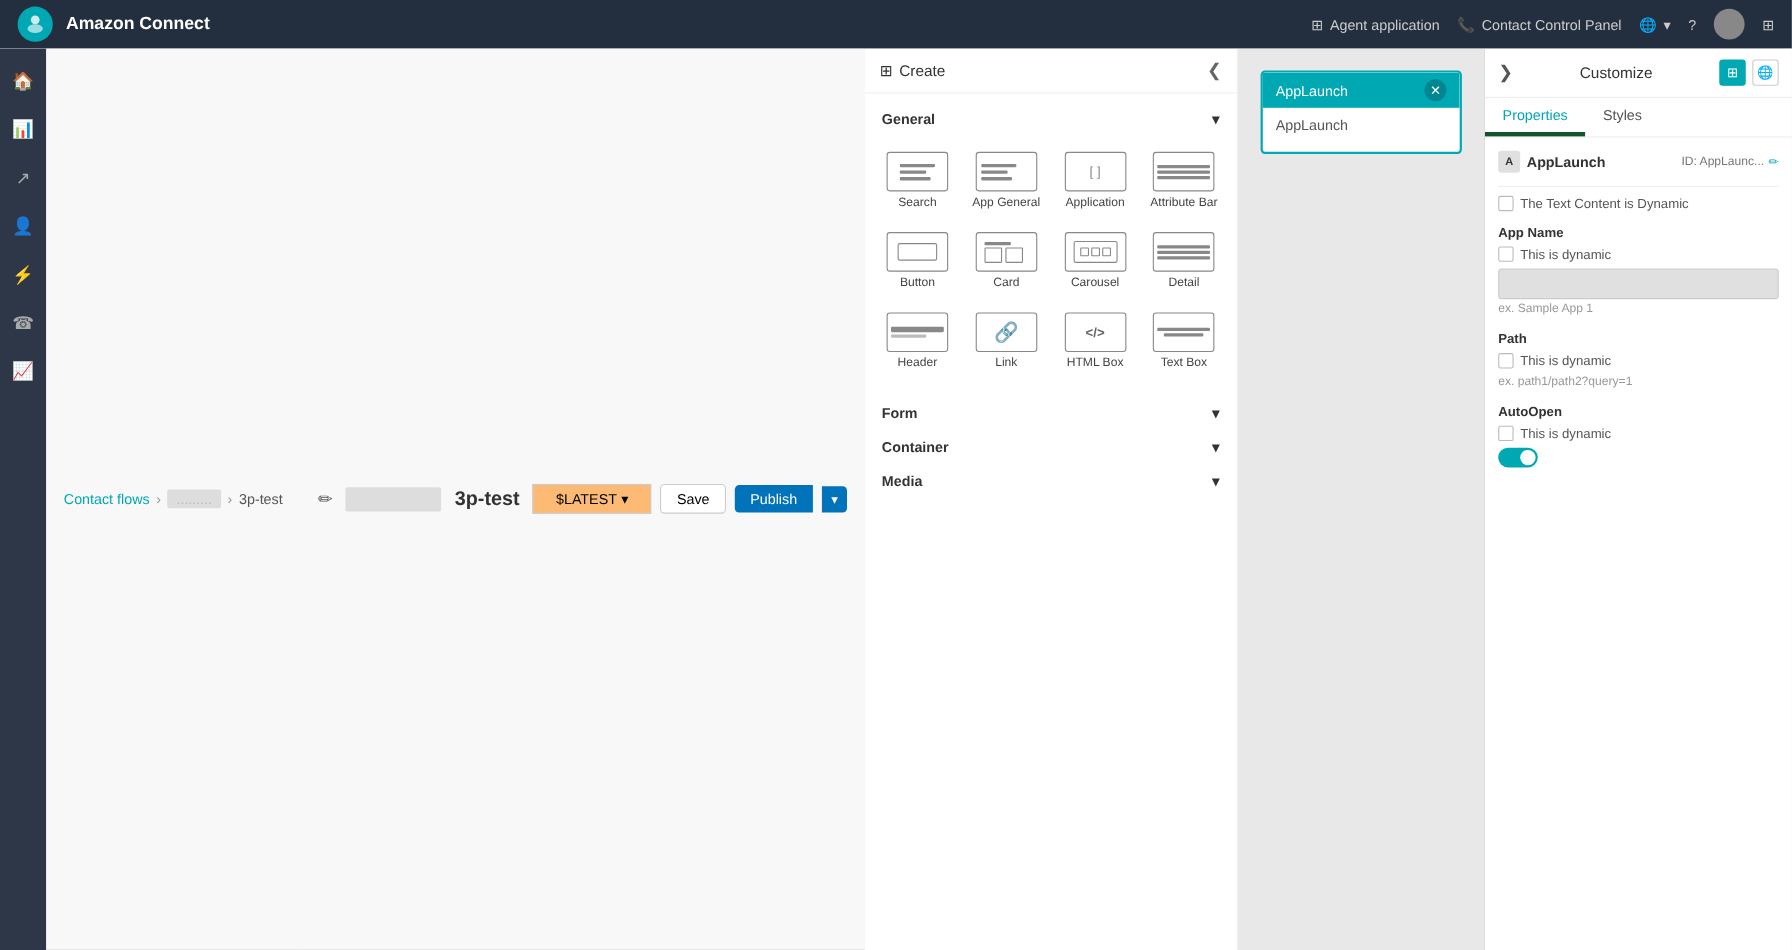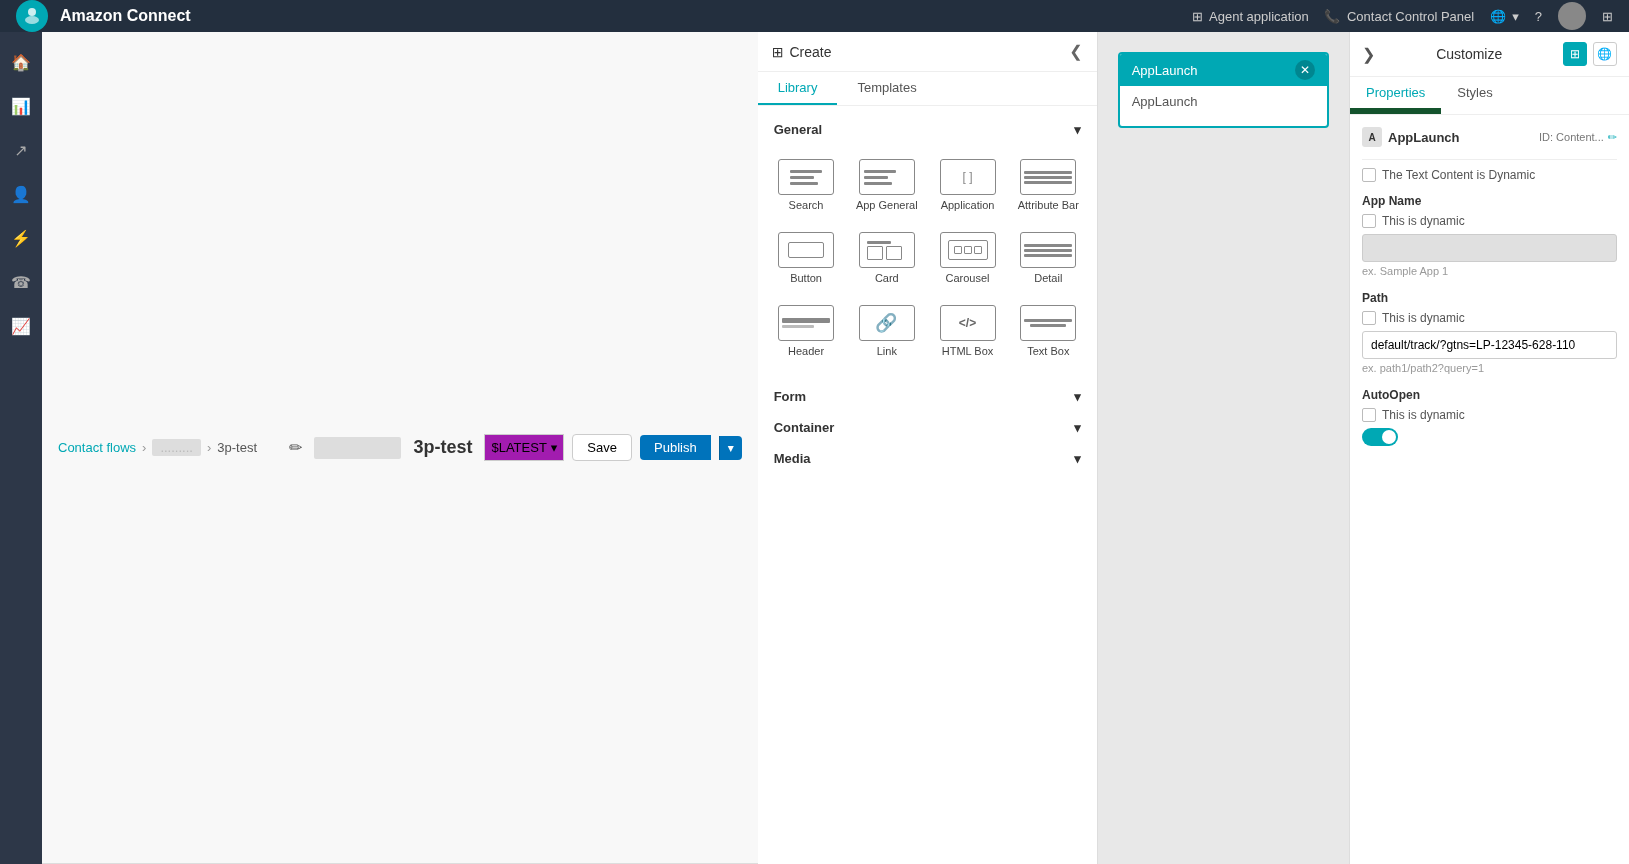--- a/index.html
+++ b/index.html
@@ -1,21 +1,21 @@
 <!DOCTYPE html>
 <html><head>
   <meta charset="utf-8">
   <style>
     * { box-sizing: border-box; margin: 0; padding: 0; }
     body { font-family: -apple-system, BlinkMacSystemFont, 'Segoe UI', Arial, sans-serif; font-size: 13px; background: #f4f4f4; color: #333; display: flex; flex-direction: column; height: 100vh; overflow: hidden; }
 
     
     .top-nav {
       background: #232f3e;
-      height: 32px;
+      height: 44px;
       display: flex;
       align-items: center;
       padding: 0 16px;
       flex-shrink: 0;
       gap: 12px;
     }
     .top-nav .logo {
       width: 32px; height: 32px;
       background: #00a8b4;
       border-radius: 50%;
@@ -127,24 +127,24 @@
     .editor-title {
       font-size: 18px;
       font-weight: 600;
       color: #333;
     }
     .toolbar-right {
       margin-left: auto;
       display: flex; align-items: center; gap: 8px;
     }
     .version-btn {
-      background: #a21caf;
+      background: #fdba74;
       border: 1px solid #ccc;
       border-radius: 0;
-      padding: 5px 6px;
+      padding: 5px 20px;
       font-size: 13px;
       cursor: pointer;
       display: flex; align-items: center; gap: 4px;
     }
     .save-btn {
       background: white;
       border: 1px solid #ccc;
       border-radius: 4px;
       padding: 5px 14px;
       font-size: 13px;
@@ -369,21 +369,21 @@
     }
     .rp-tab {
       padding: 8px 16px;
       cursor: pointer;
       font-size: 13px;
       color: #555;
       border-bottom: 2px solid transparent;
     }
     .rp-tab.active {
       color: #00a8b4;
-      border-bottom: 6px solid #14532d;
+      border-bottom: 4px solid #14532d;
     }
     .right-panel-content {
       flex: 1;
       overflow-y: auto;
       padding: 12px;
     }
     .rp-component-row {
       display: flex;
       align-items: center;
       justify-content: space-between;
@@ -526,24 +526,20 @@
 
       <div class="left-panel">
         <div class="left-panel-header">
           <button class="create-btn">
             <span>⊞</span>
             <span>Create</span>
           </button>
           <button class="collapse-btn">❮</button>
         </div>
 
-        <div class="tabs-row">
-          <div class="tab-item active">Library</div>
-          <div class="tab-item">Templates</div>
-        </div>
 
 
         <div class="library-content">
 
           <div class="section-header">
             <span>General</span>
             <span>▾</span>
           </div>
           <div class="section-grid">
 
@@ -697,21 +693,21 @@
         </div>
 
         <div class="right-panel-content">
 
           <div class="rp-component-row">
             <div class="rp-component-name">
               <div class="rp-component-icon">A</div>
               <span>AppLaunch</span>
             </div>
             <div class="rp-id-row">
-              <span>ID: Content...</span>
+              <span>ID: AppLaunc...</span>
               <span class="rp-edit-icon">✏</span>
             </div>
           </div>
 
           <div class="divider"></div>
 
           <div class="rp-checkbox-row" style="margin-bottom:12px;">
             <div class="rp-checkbox"></div>
             <span class="rp-checkbox-label">The Text Content is Dynamic</span>
           </div>
@@ -725,21 +721,20 @@
             <input class="rp-input" type="text" value="" style="background: rgb(224, 224, 224);">
             <div class="rp-hint">ex. Sample App 1</div>
           </div>
 
           <div class="rp-section">
             <div class="rp-section-title">Path</div>
             <div class="rp-checkbox-row">
               <div class="rp-checkbox"></div>
               <span class="rp-checkbox-label">This is dynamic</span>
             </div>
-            <input class="rp-input-value" type="text" value="default/track/?gtns=LP-12345-628-110" style="">
             <div class="rp-hint">ex. path1/path2?query=1</div>
           </div>
 
           <div class="rp-section">
             <div class="rp-section-title">AutoOpen</div>
             <div class="rp-checkbox-row">
               <div class="rp-checkbox"></div>
               <span class="rp-checkbox-label">This is dynamic</span>
             </div>
             <div class="rp-toggle">

